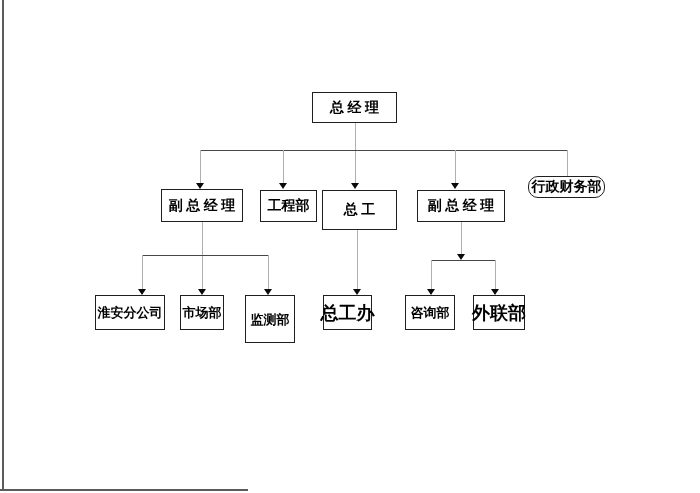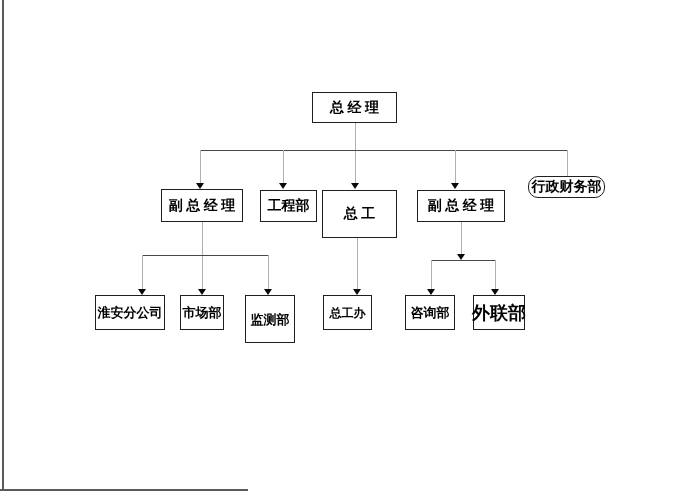--- a/index.html
+++ b/index.html
@@ -70,41 +70,41 @@
   <div class="node" style="left:312px; top:92px; width:85px; height:31px;">
     <span class="node-label">总 经 理</span>
   </div>
 
   <div class="node" style="left:161px; top:189px; width:82px; height:33px;">
     <span class="node-label">副 总 经 理</span>
   </div>
   <div class="node" style="left:260px; top:190px; width:57px; height:32px;">
     <span class="node-label">工程部</span>
   </div>
-  <div class="node" style="left:322px; top:190px; width:75px; height:48px;">
+  <div class="node" style="left:322px; top:190px; width:75px; height:40px;">
     <span class="node-label">总 工</span>
   </div>
   <div class="node" style="left:417px; top:190px; width:88px; height:32px;">
     <span class="node-label">副 总 经 理</span>
   </div>
   <div class="node" style="left:528px; top:176px; width:77px; height:22px;border-radius:10px;">
     <span class="node-label">行政财务部</span>
   </div>
 
   <div class="node" style="left:95px; top:295px; width:70px; height:35px;">
     <span class="node-label" style="font-size:13px;">淮安分公司</span>
   </div>
   <div class="node" style="left:180px; top:295px; width:44px; height:35px;">
     <span class="node-label" style="font-size:13px;">市场部</span>
   </div>
   <div class="node" style="left:245px; top:295px; width:50px; height:48px;">
     <span class="node-label" style="font-size:13px;">监测部</span>
   </div>
   <div class="node" style="left:323px; top:295px; width:49px; height:35px;">
-    <span class="node-label" style="font-size:12px;">总工办</span>
+    <span class="node-label" style="font-size:18px;">总工办</span>
   </div>
   <div class="node" style="left:405px; top:295px; width:50px; height:35px;">
     <span class="node-label" style="font-size:13px;">咨询部</span>
   </div>
   <div class="node" style="left:473px; top:295px; width:52px; height:35px;">
     <span class="node-label" style="font-size:18px;">外联部</span>
   </div>
 
 </div>
 

